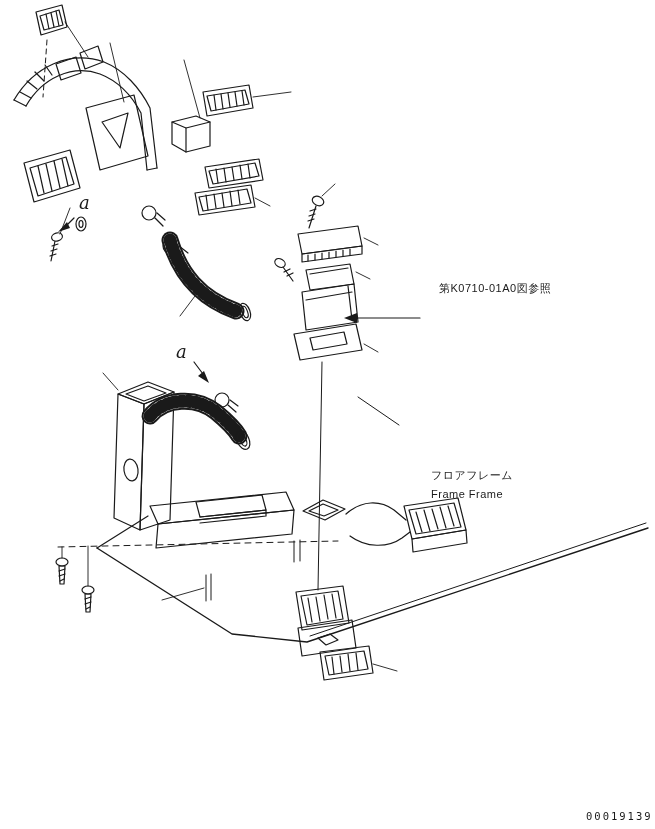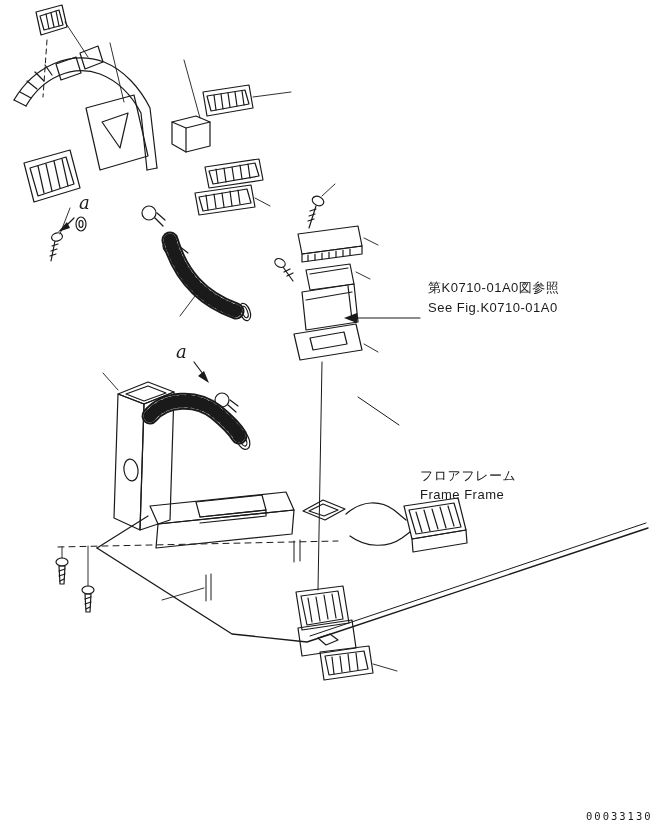--- a/index.html
+++ b/index.html
@@ -5,21 +5,21 @@
   html,body{margin:0;padding:0;background:#f3f3f3;}
   .stage{
     position:relative;
     width:655px;height:829px;
     background:#ffffff;
     font-family:"Liberation Sans", sans-serif;
     color:#1a1a1a;
     overflow:hidden;
   }
   svg{position:absolute;left:0;top:0;}
-  .ann{position:absolute;font-size:13px;letter-spacing:.5px;line-height:20px;white-space:nowrap;}
+  .ann{position:absolute;font-size:11px;letter-spacing:.5px;line-height:20px;white-space:nowrap;margin-left:11px;}
   .ann-see-fig{left:428px;top:278px;}
   .ann-floor{left:420px;top:466px;line-height:19px;}
   .label-a{position:absolute;font-family:"DejaVu Serif", serif;font-style:italic;font-size:18px;}
   .label-a-upper{left:79px;top:192px;}
   .label-a-lower{left:176px;top:341px;}
   .part-number{
     position:absolute;left:586px;top:810px;
     font-family:"DejaVu Sans Mono", monospace;
     font-size:10.5px;letter-spacing:2px;
   }
@@ -297,25 +297,24 @@
       <line x1="62" y1="558" x2="62" y2="547"></line>
       <line x1="88" y1="586" x2="88" y2="546"></line>
       <line x1="162" y1="600" x2="204" y2="588"></line>
       <line x1="373" y1="664" x2="397" y2="671"></line>
       <line x1="60" y1="234" x2="70" y2="208"></line>
     </g>
   </svg>
 
   <div class="ann ann-see-fig">
     <div>第K0710-01A0図参照</div>
-    <div>See Fig.K0710-01A0</div>
   </div>
 
   <div class="ann ann-floor">
     <div>フロアフレーム</div>
     <div>Frame Frame</div>
   </div>
 
   <div class="label-a label-a-upper">a</div>
   <div class="label-a label-a-lower">a</div>
 
-  <div class="part-number">00033130</div>
+  <div class="part-number">00019139</div>
 </div>
 
 </body></html>

